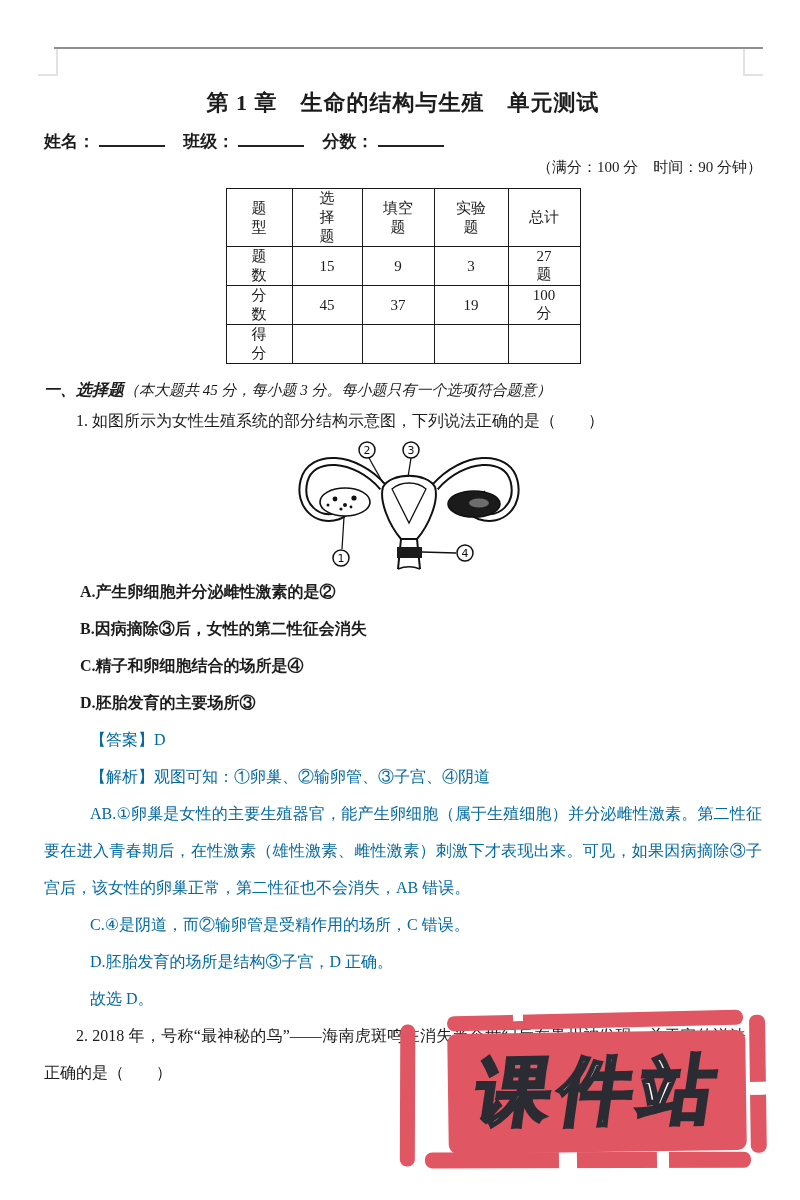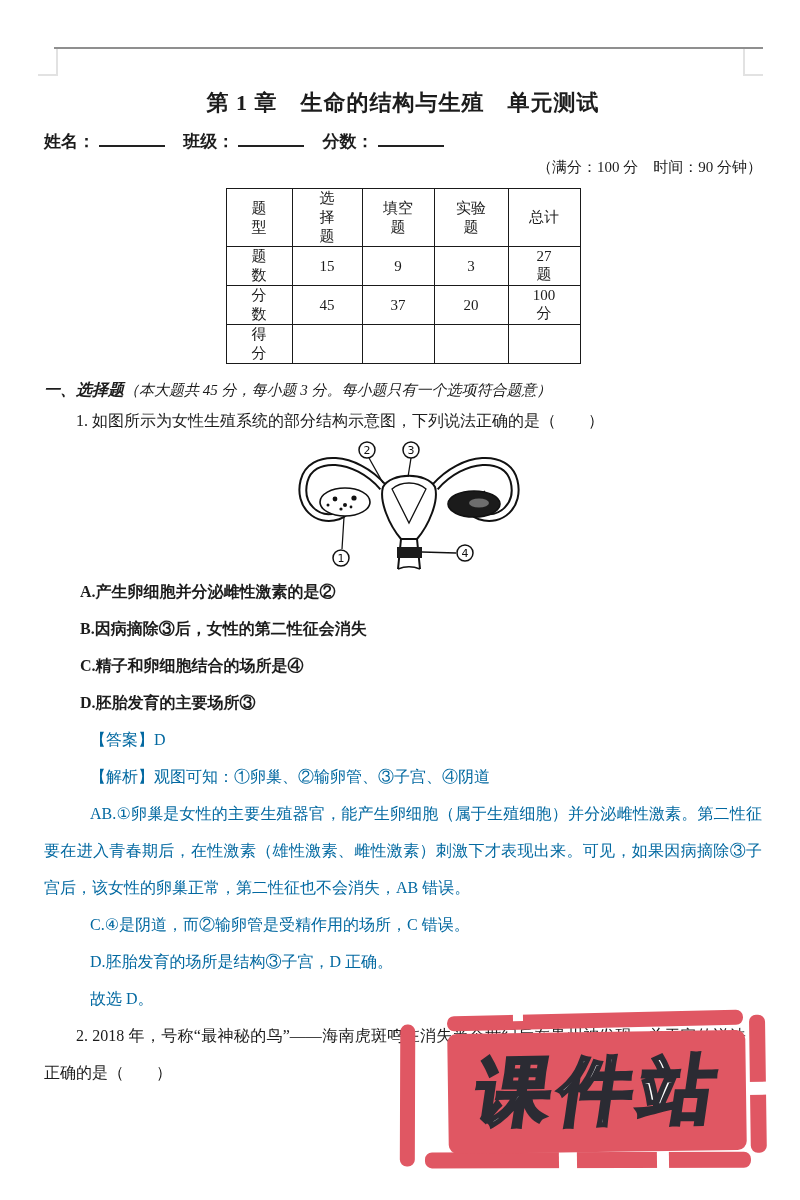--- a/index.html
+++ b/index.html
@@ -102,21 +102,21 @@
         <td>题数</td>
         <td>15</td>
         <td>9</td>
         <td>3</td>
         <td>27 题</td>
       </tr>
       <tr>
         <td>分数</td>
         <td>45</td>
         <td>37</td>
-        <td>20</td>
+        <td>19</td>
         <td>100 分</td>
       </tr>
       <tr>
         <td>得分</td>
         <td></td>
         <td></td>
         <td></td>
         <td></td>
       </tr>
     </tbody>

